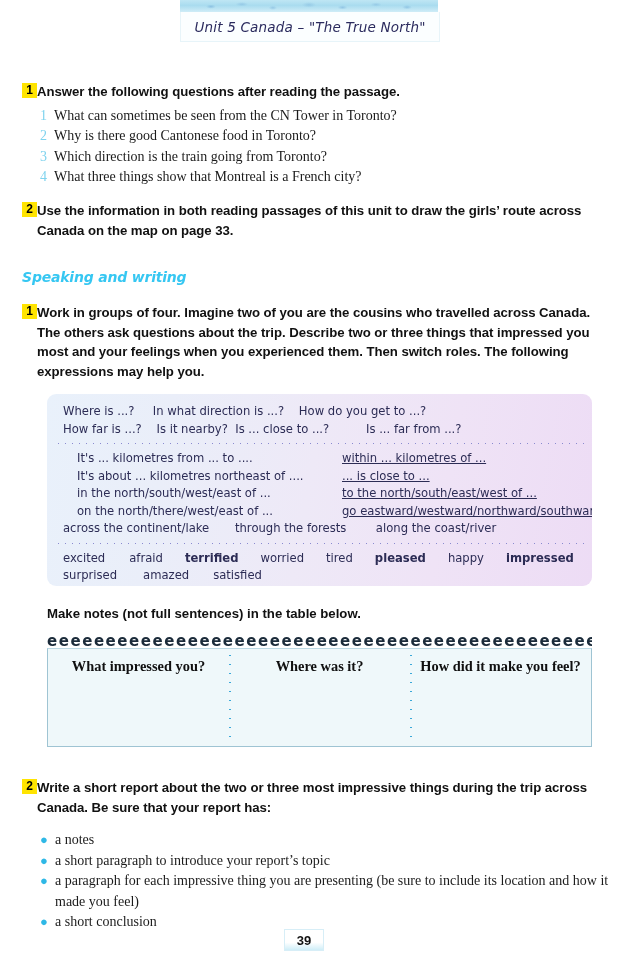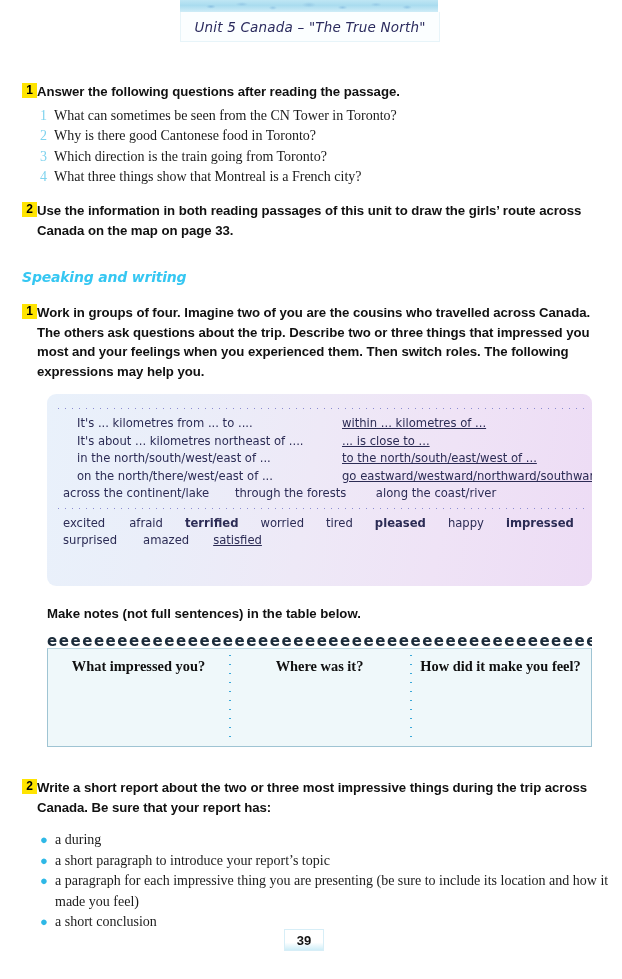--- a/index.html
+++ b/index.html
@@ -328,20 +328,24 @@
 
 <div id="speaking-heading">Speaking and writing</div>
 
 <div id="sp1-block" class="ex-row">
   <span class="badge">1</span>
   <span class="ex-text">Work in groups of four. Imagine two of you are the cousins who travelled across Canada. The others ask questions about the trip. Describe two or three things that impressed you most and your feelings when you experienced them. Then switch roles. The following expressions may help you.</span>
 </div>
 
 <div id="phrase-box">
 
+  <div class="phrase-sec">
+    <div class="phrase-font">Where is ...?     In what direction is ...?    How do you get to ...?</div>
+    <div class="phrase-font">How far is ...?    Is it nearby?  Is ... close to ...?          Is ... far from ...?</div>
+  </div>
 
   <div class="dot-divider"></div>
 
   <div class="phrase-sec">
     <div class="two-col">
       <div class="col-a phrase-font">It's ... kilometres from ... to ....</div>
       <div class="col-b phrase-font">within ... kilometres of ...</div>
     </div>
     <div class="two-col">
       <div class="col-a phrase-font">It's about ... kilometres northeast of ....</div>
@@ -355,21 +359,21 @@
       <div class="col-a phrase-font">on the north/there/west/east of ...</div>
       <div class="col-b phrase-font">go eastward/westward/northward/southward</div>
     </div>
     <div class="phrase-font">across the continent/lake       through the forests        along the coast/river</div>
   </div>
 
   <div class="dot-divider"></div>
 
   <div class="phrase-sec">
     <div class="phrase-font" id="adj-row-1"><span style="margin-right: 24px;">excited</span><span style="margin-right: 22px;">afraid</span><span class="b" style="margin-right: 22px;">terrified</span><span style="margin-right: 22px;">worried</span><span style="margin-right: 22px;">tired</span><span class="b" style="margin-right: 22px;">pleased</span><span style="margin-right: 22px;">happy</span><span class="b" style="margin-right: 0px;">impressed</span></div>
-    <div class="phrase-font" id="adj-row-2"><span style="margin-right: 26px;">surprised</span><span style="margin-right: 24px;">amazed</span><span style="margin-right: 10px; text-decoration: underline;">satisfied</span></div>
+    <div class="phrase-font" id="adj-row-2"><span style="margin-right: 26px;">surprised</span><span style="margin-right: 24px;">amazed</span><span style="margin-right: 10px;">satisfied</span></div>
   </div>
 </div>
 
 <div id="make-notes">Make notes (not full sentences) in the table below.</div>
 
 <div id="notes-table">
   <div id="spiral">eeeeeeeeeeeeeeeeeeeeeeeeeeeeeeeeeeeeeeeeeeeeeeeeeeeeeeeeeeee</div>
   <div id="notes-body">
     <div class="notes-col">
       <span class="notes-head">What impressed you?</span>
@@ -384,21 +388,21 @@
 </div>
 
 <div id="ex2b-block" class="ex-row">
   <span class="badge">2</span>
   <span class="ex-text">Write a short report about the two or three most impressive things during the trip across Canada. Be sure that your report has:</span>
 </div>
 
 <ul id="report-list">
   <li>
     <span class="dot">●</span>
-    <span class="txt">a during</span>
+    <span class="txt">a notes</span>
   </li>
   <li>
     <span class="dot">●</span>
     <span class="txt">a short paragraph to introduce your report’s topic</span>
   </li>
   <li>
     <span class="dot">●</span>
     <span class="txt">a paragraph for each impressive thing you are presenting (be sure to include its location and how it made you feel)</span>
   </li>
   <li>

